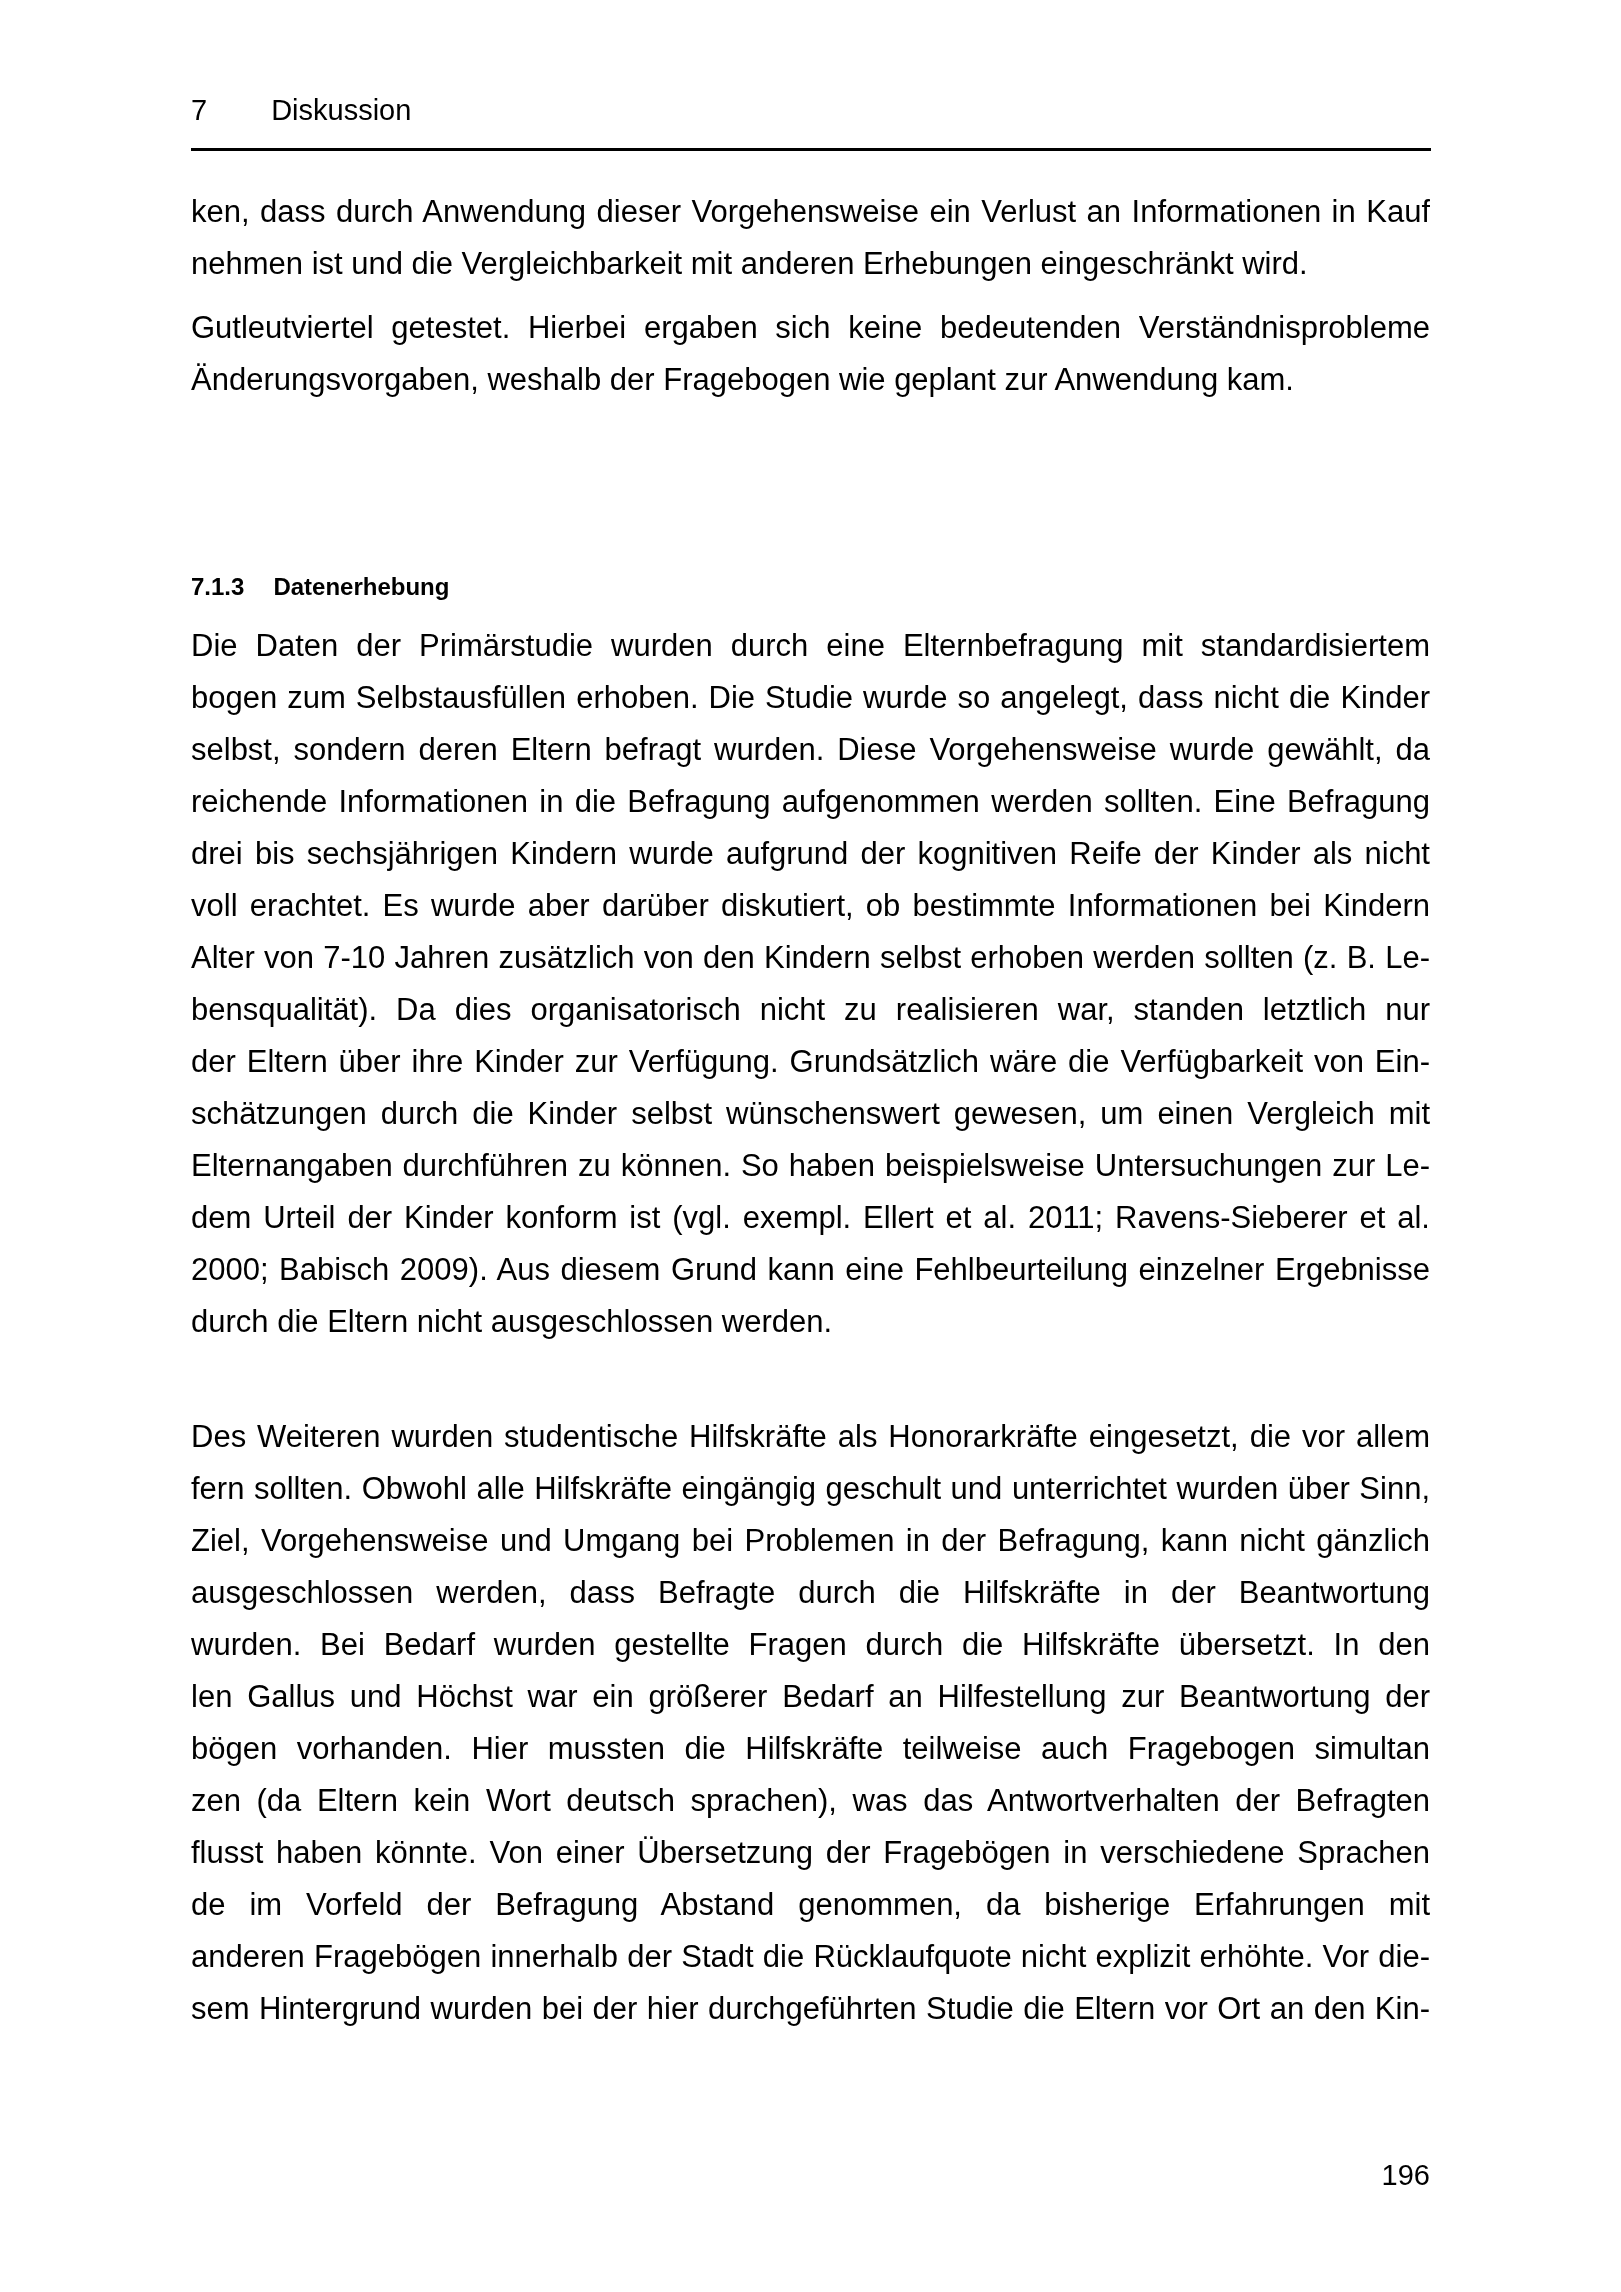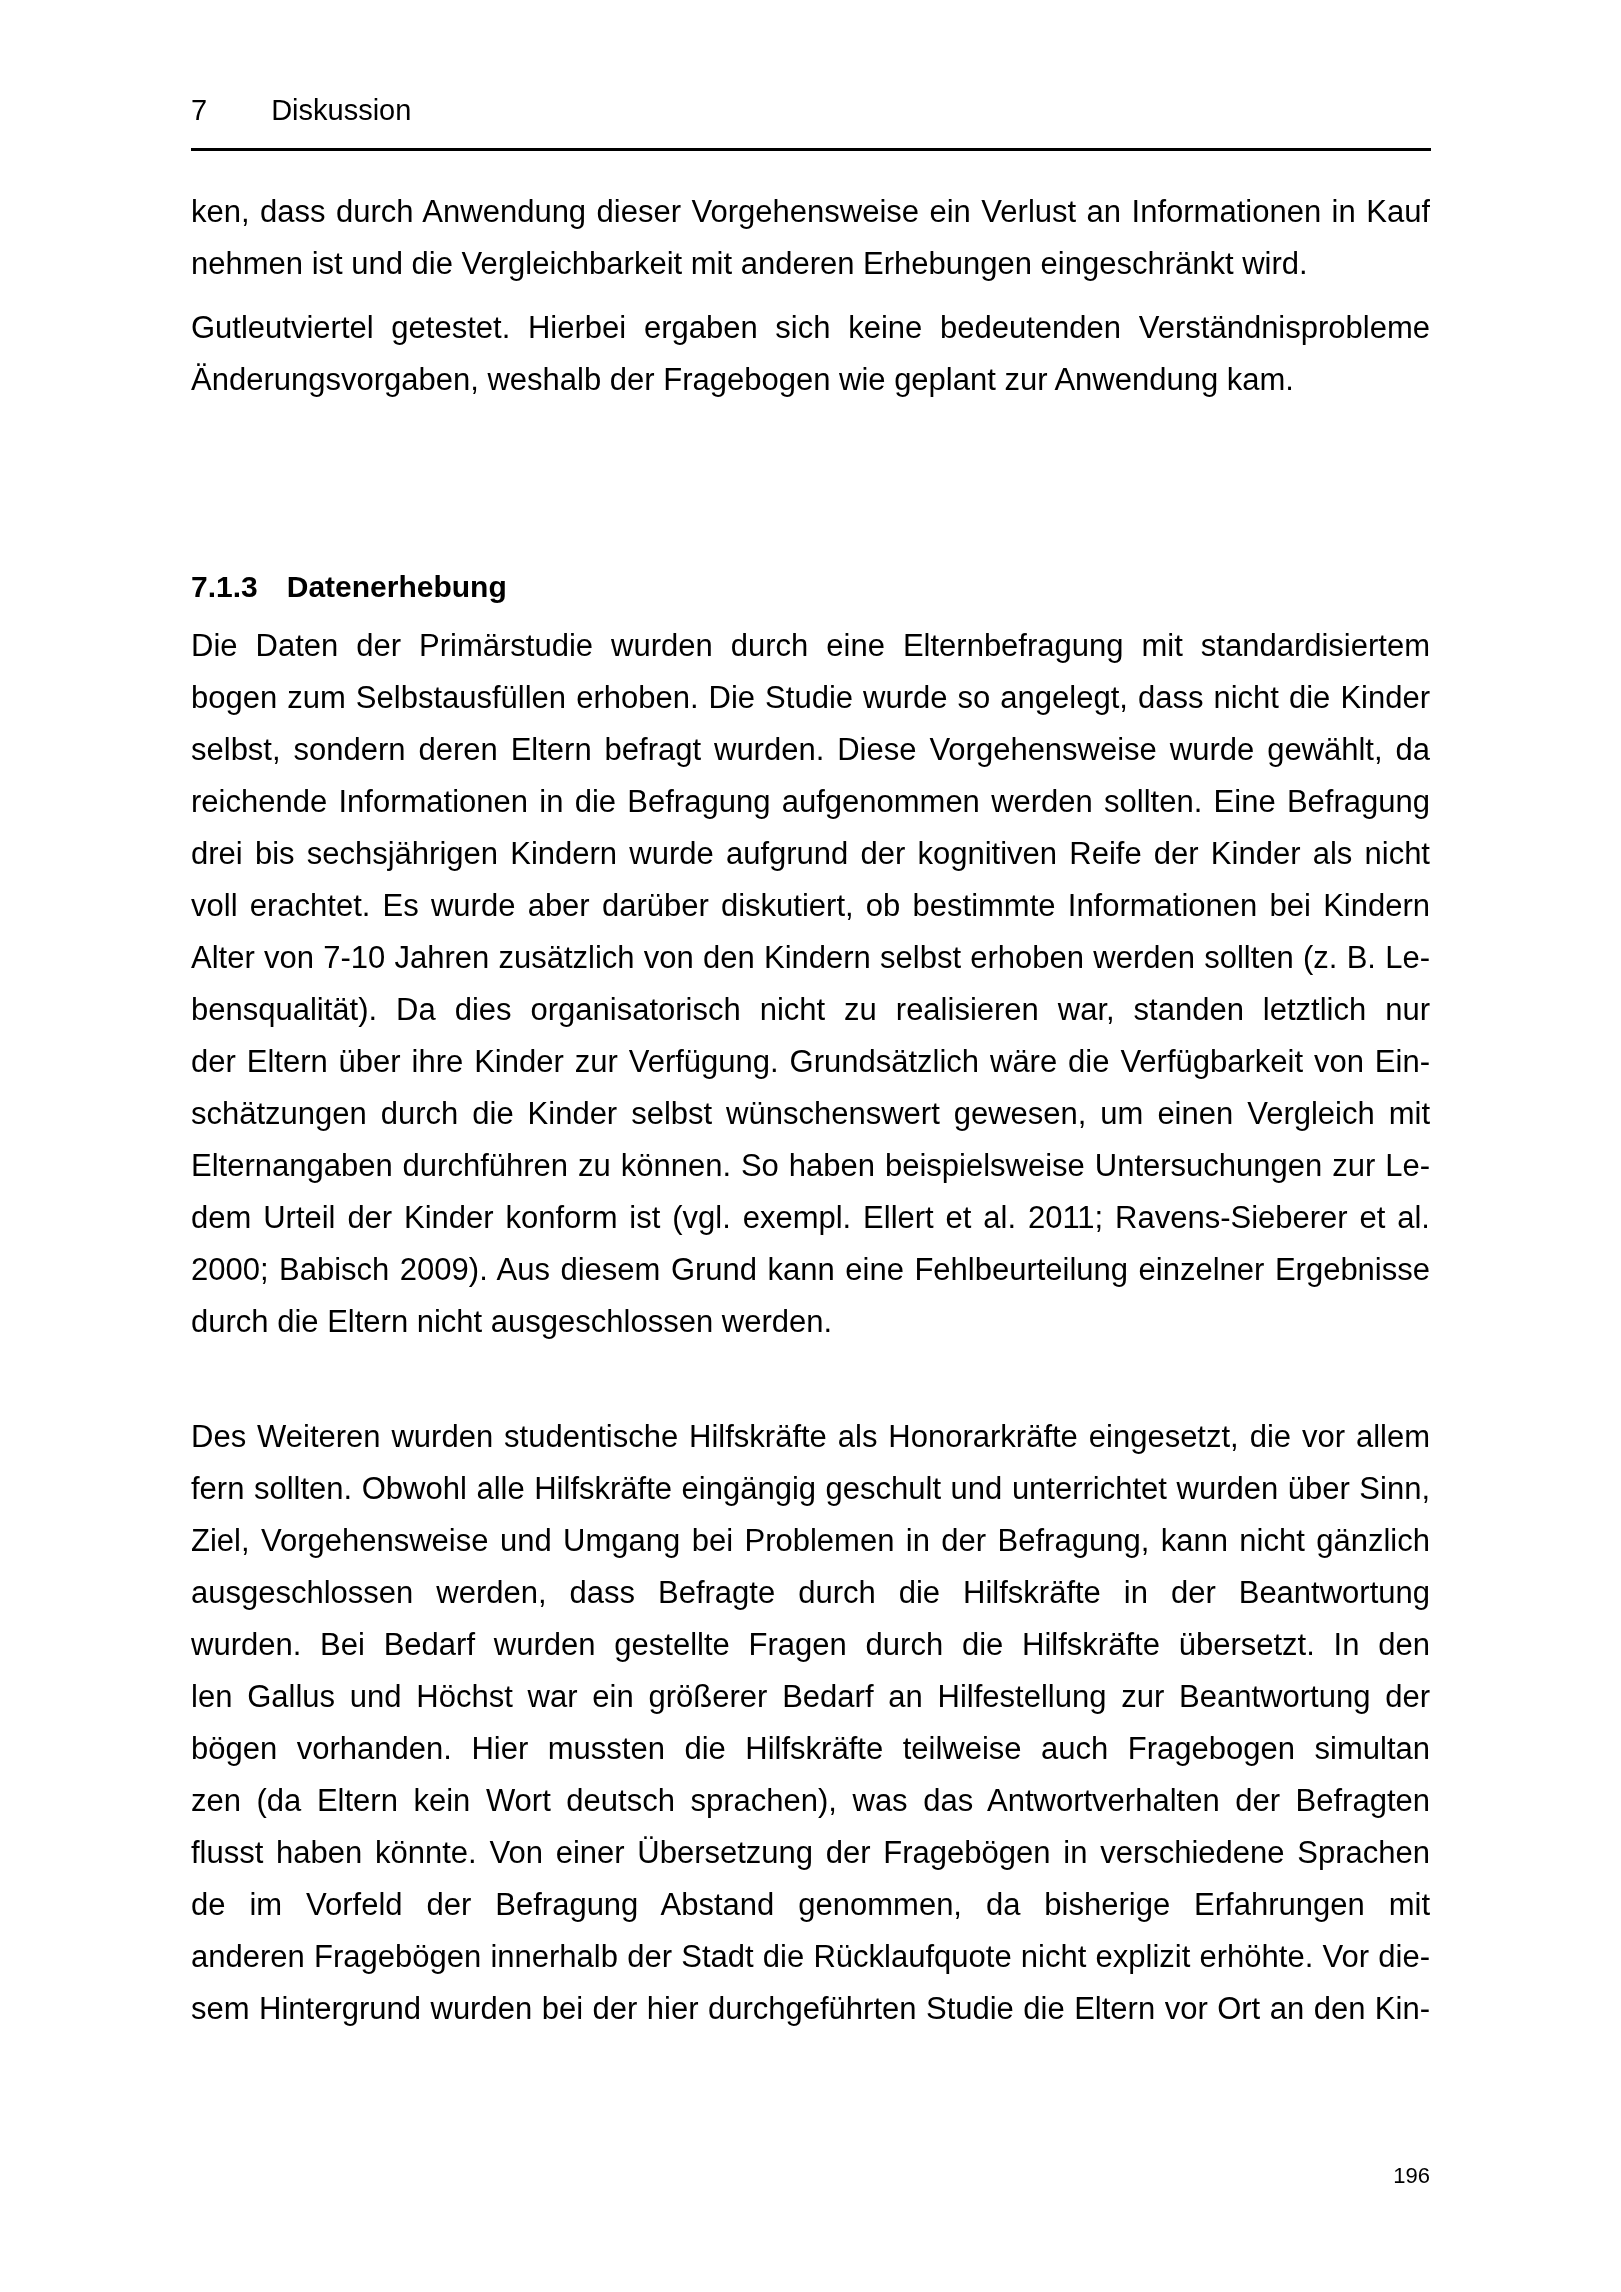--- a/index.html
+++ b/index.html
@@ -57,35 +57,35 @@
   }
   .p1 { top: 186px; }
   .p2 { top: 302px; }
   .p3 { top: 620px; }
   .p4 { top: 1411px; }
   .section-heading {
     position: absolute;
     left: 191px;
     top: 567px;
     margin: 0;
-    font-size: 30px;
+    font-size: 24px;
     line-height: 39px;
     font-weight: bold;
     white-space: nowrap;
   }
   .section-heading .section-title {
     margin-left: 29px;
   }
   .page-number {
     position: absolute;
     left: 191px;
     top: 2160px;
     width: 1239px;
     text-align: right;
-    font-size: 22px;
+    font-size: 29px;
     line-height: 31px;
   }
 </style>
 </head>
 <body>
 
 <div class="page">
 
   <div class="running-header">
     <span>7</span><span class="chapter-title">Diskussion</span>

